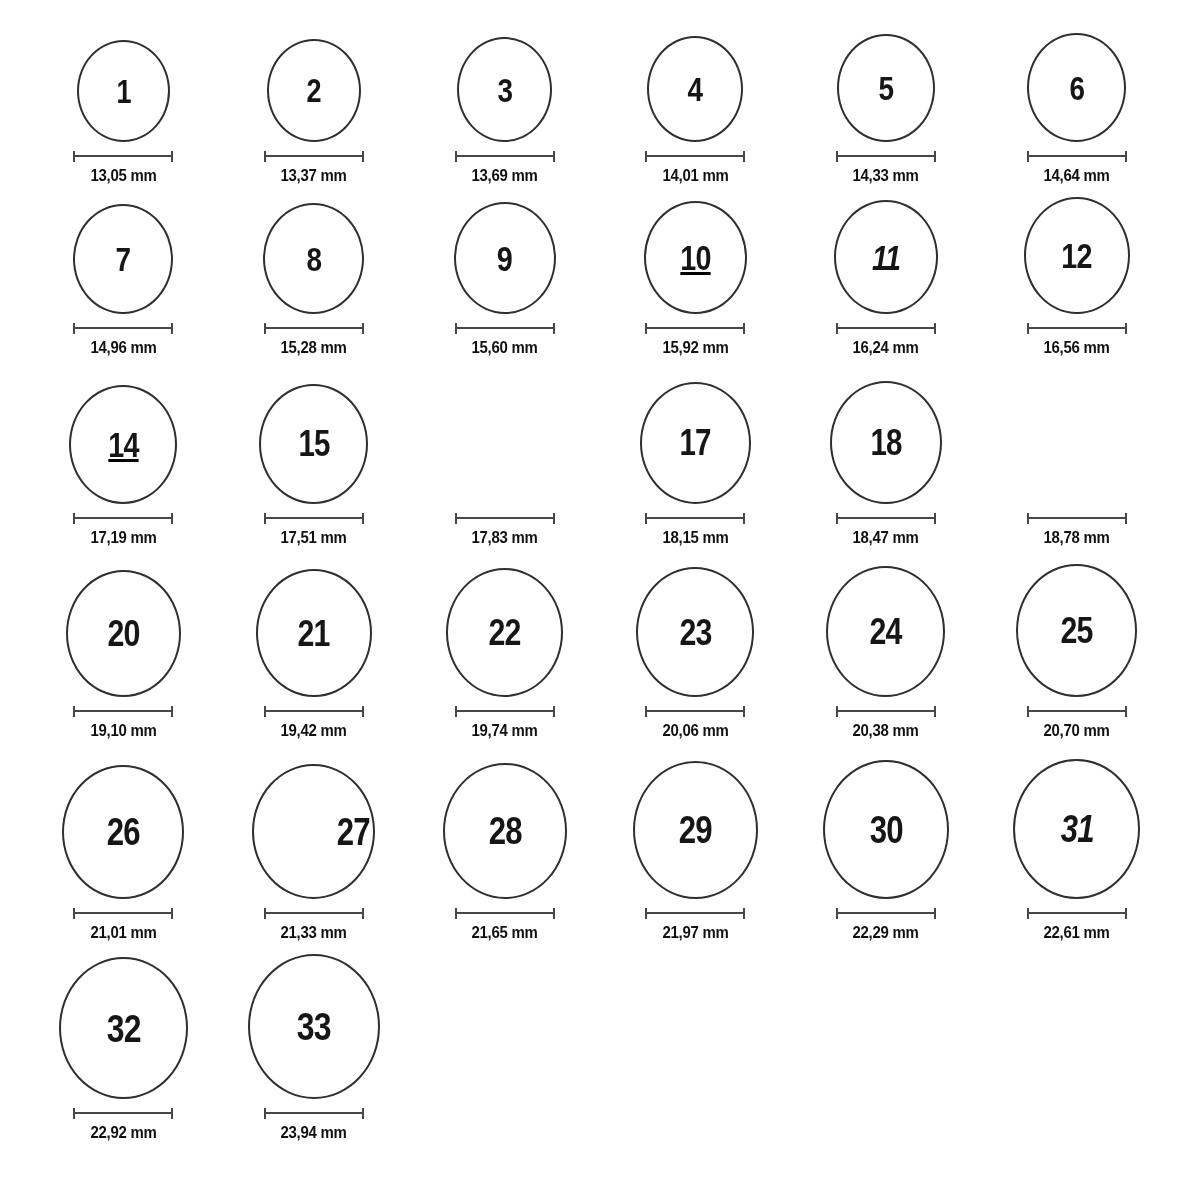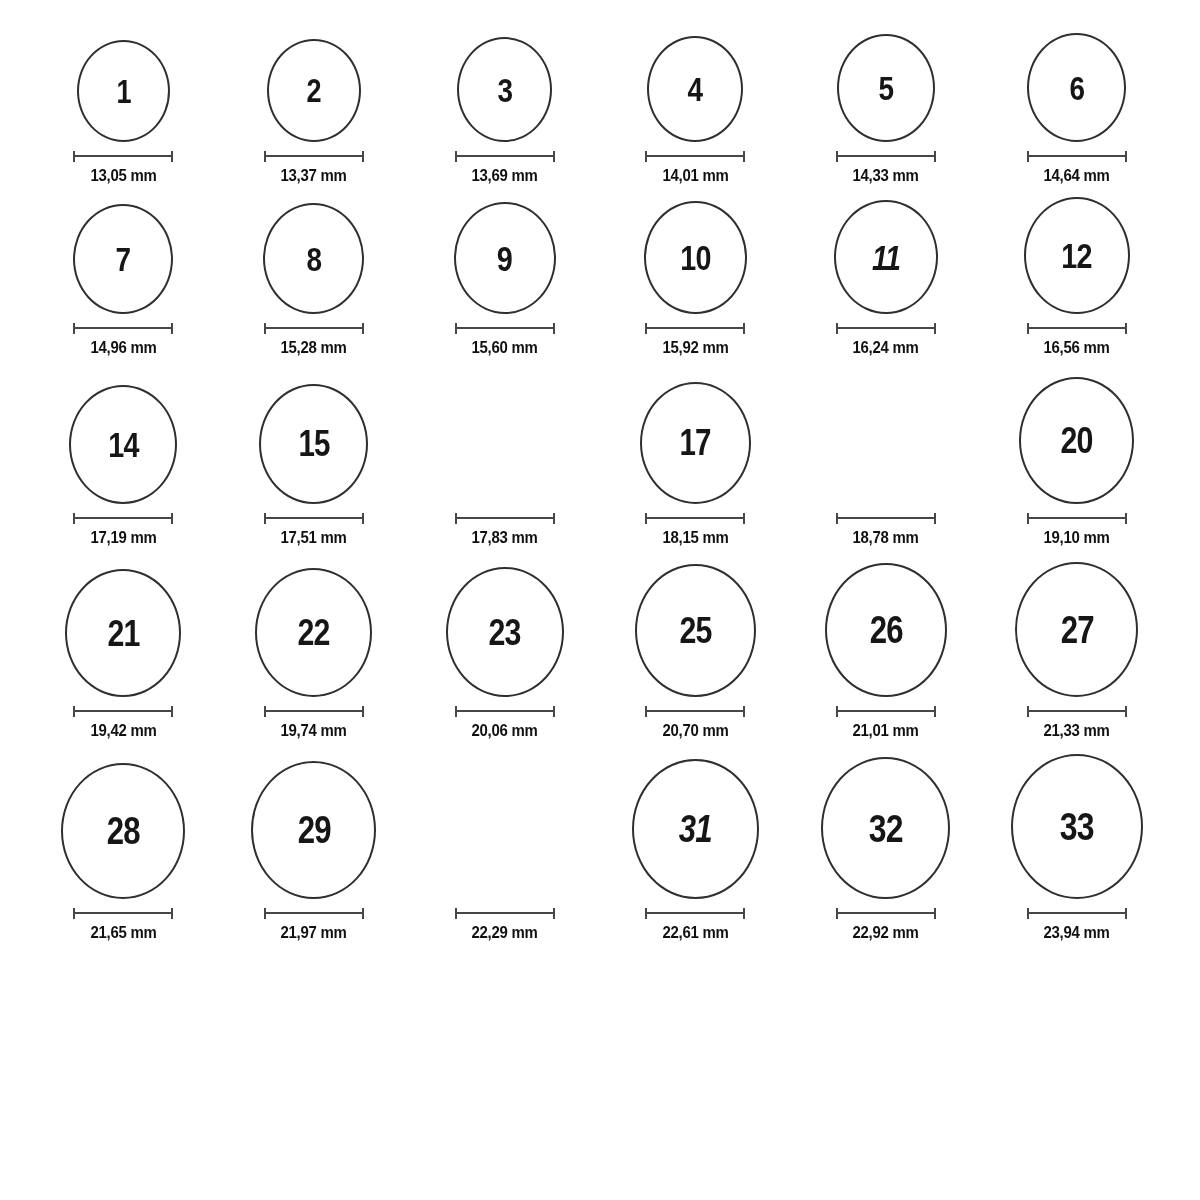--- a/index.html
+++ b/index.html
@@ -143,21 +143,21 @@
 
   <div class="cell">
     <div class="circle" style="width: 102px; height: 112px;">
       <span class="num" style="font-size: 35px;">9</span>
     </div>
     <div class="measure"></div>
     <span class="label">15,60 mm</span>
   </div>
 
   <div class="cell">
-    <div class="circle" style="width: 103px; height: 113px;">
+    <div class="circle" style="width: 103px; height: 113px; text-decoration: underline;">
       <span class="num" style="font-size: 35px;">10</span>
     </div>
     <div class="measure"></div>
     <span class="label">15,92 mm</span>
   </div>
 
   <div class="cell">
     <div class="circle" style="width: 104px; height: 114px; font-style: italic;">
       <span class="num" style="font-size: 35px;">11</span>
     </div>
@@ -168,21 +168,21 @@
   <div class="cell">
     <div class="circle" style="width: 106px; height: 117px;">
       <span class="num" style="font-size: 35px;">12</span>
     </div>
     <div class="measure"></div>
     <span class="label">16,56 mm</span>
   </div>
 
 
   <div class="cell">
-    <div class="circle" style="width: 108px; height: 119px;">
+    <div class="circle" style="width: 108px; height: 119px; text-decoration: underline;">
       <span class="num" style="font-size: 35px;">14</span>
     </div>
     <div class="measure"></div>
     <span class="label">17,19 mm</span>
   </div>
 
   <div class="cell">
     <div class="circle" style="width: 109px; height: 120px;">
       <span class="num" style="font-size: 36px;">15</span>
     </div>
@@ -196,20 +196,27 @@
   </div>
 
   <div class="cell">
     <div class="circle" style="width: 111px; height: 122px;">
       <span class="num" style="font-size: 36px;">17</span>
     </div>
     <div class="measure"></div>
     <span class="label">18,15 mm</span>
   </div>
 
+  <div class="cell">
+    <div class="circle" style="width: 112px; height: 123px;">
+      <span class="num" style="font-size: 36px;">18</span>
+    </div>
+    <div class="measure"></div>
+    <span class="label">18,47 mm</span>
+  </div>
 
   <div class="cell">
     <div class="measure"></div>
     <span class="label">18,78 mm</span>
   </div>
 
   <div class="cell">
     <div class="circle" style="width: 115px; height: 127px; justify-content: center;">
       <span class="num" style="font-size: 37px;">20</span>
     </div>
@@ -234,39 +241,46 @@
   </div>
 
   <div class="cell">
     <div class="circle" style="width: 118px; height: 130px;">
       <span class="num" style="font-size: 37px;">23</span>
     </div>
     <div class="measure"></div>
     <span class="label">20,06 mm</span>
   </div>
 
+  <div class="cell">
+    <div class="circle" style="width: 119px; height: 131px;">
+      <span class="num" style="font-size: 37px;">24</span>
+    </div>
+    <div class="measure"></div>
+    <span class="label">20,38 mm</span>
+  </div>
 
   <div class="cell">
     <div class="circle" style="width: 121px; height: 133px;">
       <span class="num" style="font-size: 37px;">25</span>
     </div>
     <div class="measure"></div>
     <span class="label">20,70 mm</span>
   </div>
 
   <div class="cell">
     <div class="circle" style="width: 122px; height: 134px;">
       <span class="num" style="font-size: 38px;">26</span>
     </div>
     <div class="measure"></div>
     <span class="label">21,01 mm</span>
   </div>
 
   <div class="cell">
-    <div class="circle" style="width: 123px; height: 135px;">
+    <div class="circle" style="width: 123px; height: 135px; justify-content: flex-end;">
       <span class="num" style="font-size: 38px;">27</span>
     </div>
     <div class="measure"></div>
     <span class="label">21,33 mm</span>
   </div>
 
   <div class="cell">
     <div class="circle" style="width: 124px; height: 136px;">
       <span class="num" style="font-size: 38px;">28</span>
     </div>
@@ -276,20 +290,23 @@
 
   <div class="cell">
     <div class="circle" style="width: 125px; height: 138px;">
       <span class="num" style="font-size: 38px;">29</span>
     </div>
     <div class="measure"></div>
     <span class="label">21,97 mm</span>
   </div>
 
   <div class="cell">
+    <div class="circle" style="width: 126px; height: 139px;">
+      <span class="num" style="font-size: 38px;">30</span>
+    </div>
     <div class="measure"></div>
     <span class="label">22,29 mm</span>
   </div>
 
   <div class="cell">
     <div class="circle" style="width: 127px; height: 140px; font-style: italic;">
       <span class="num" style="font-size: 38px;">31</span>
     </div>
     <div class="measure"></div>
     <span class="label">22,61 mm</span>

